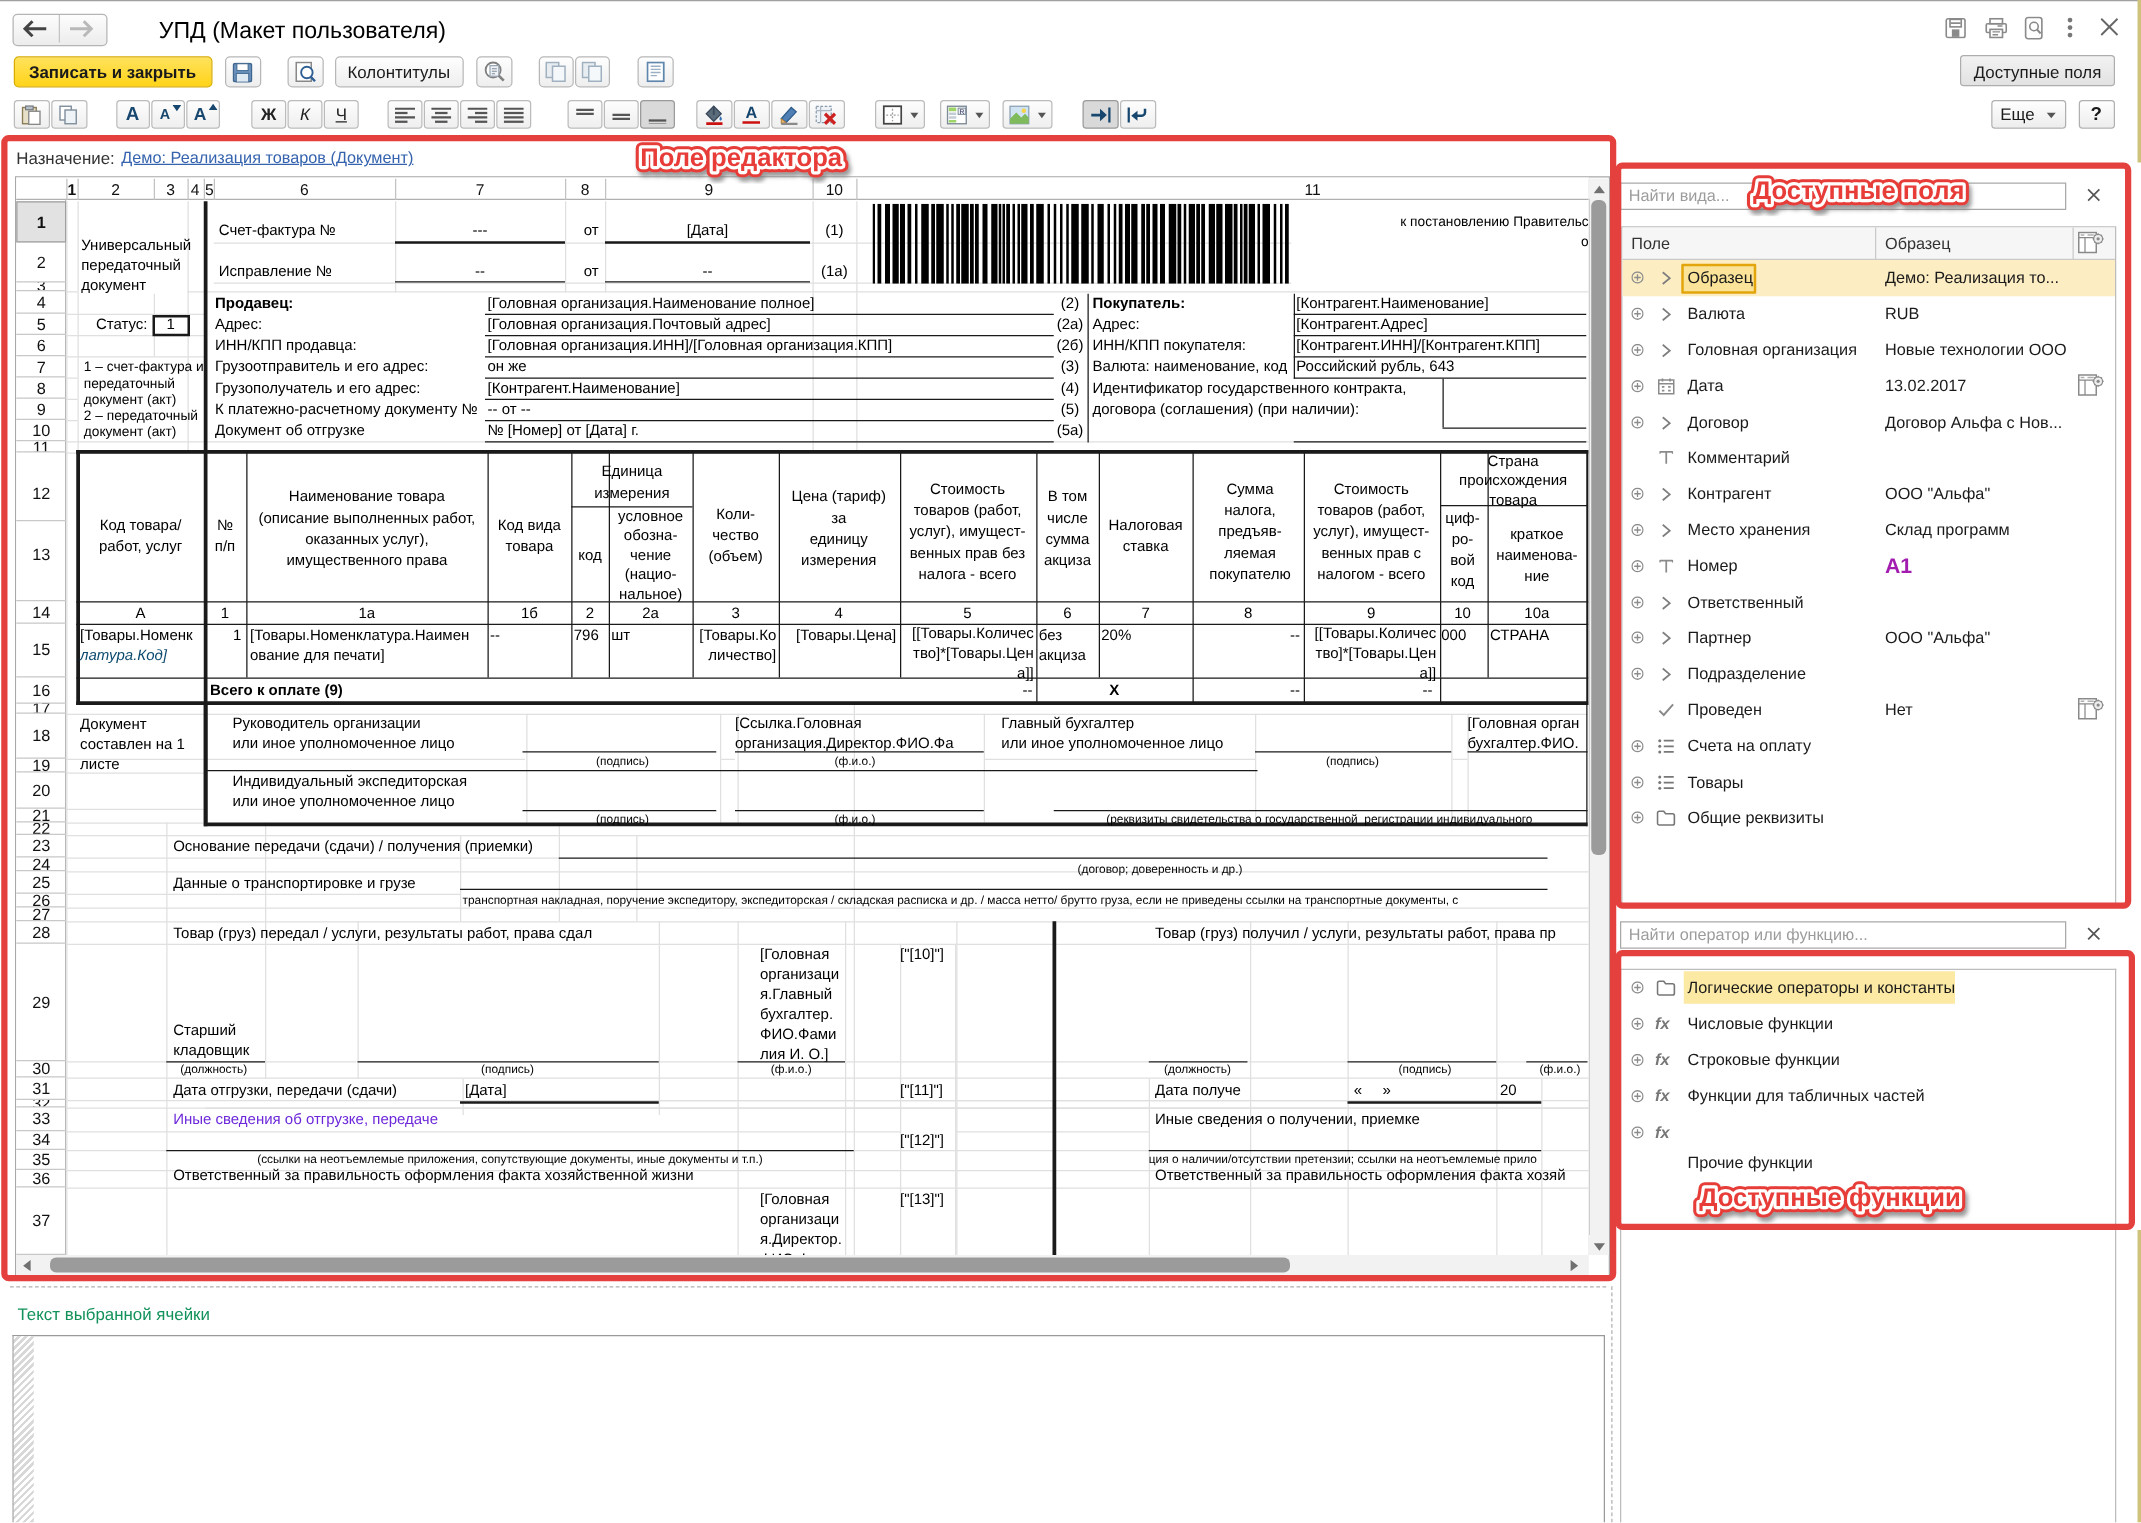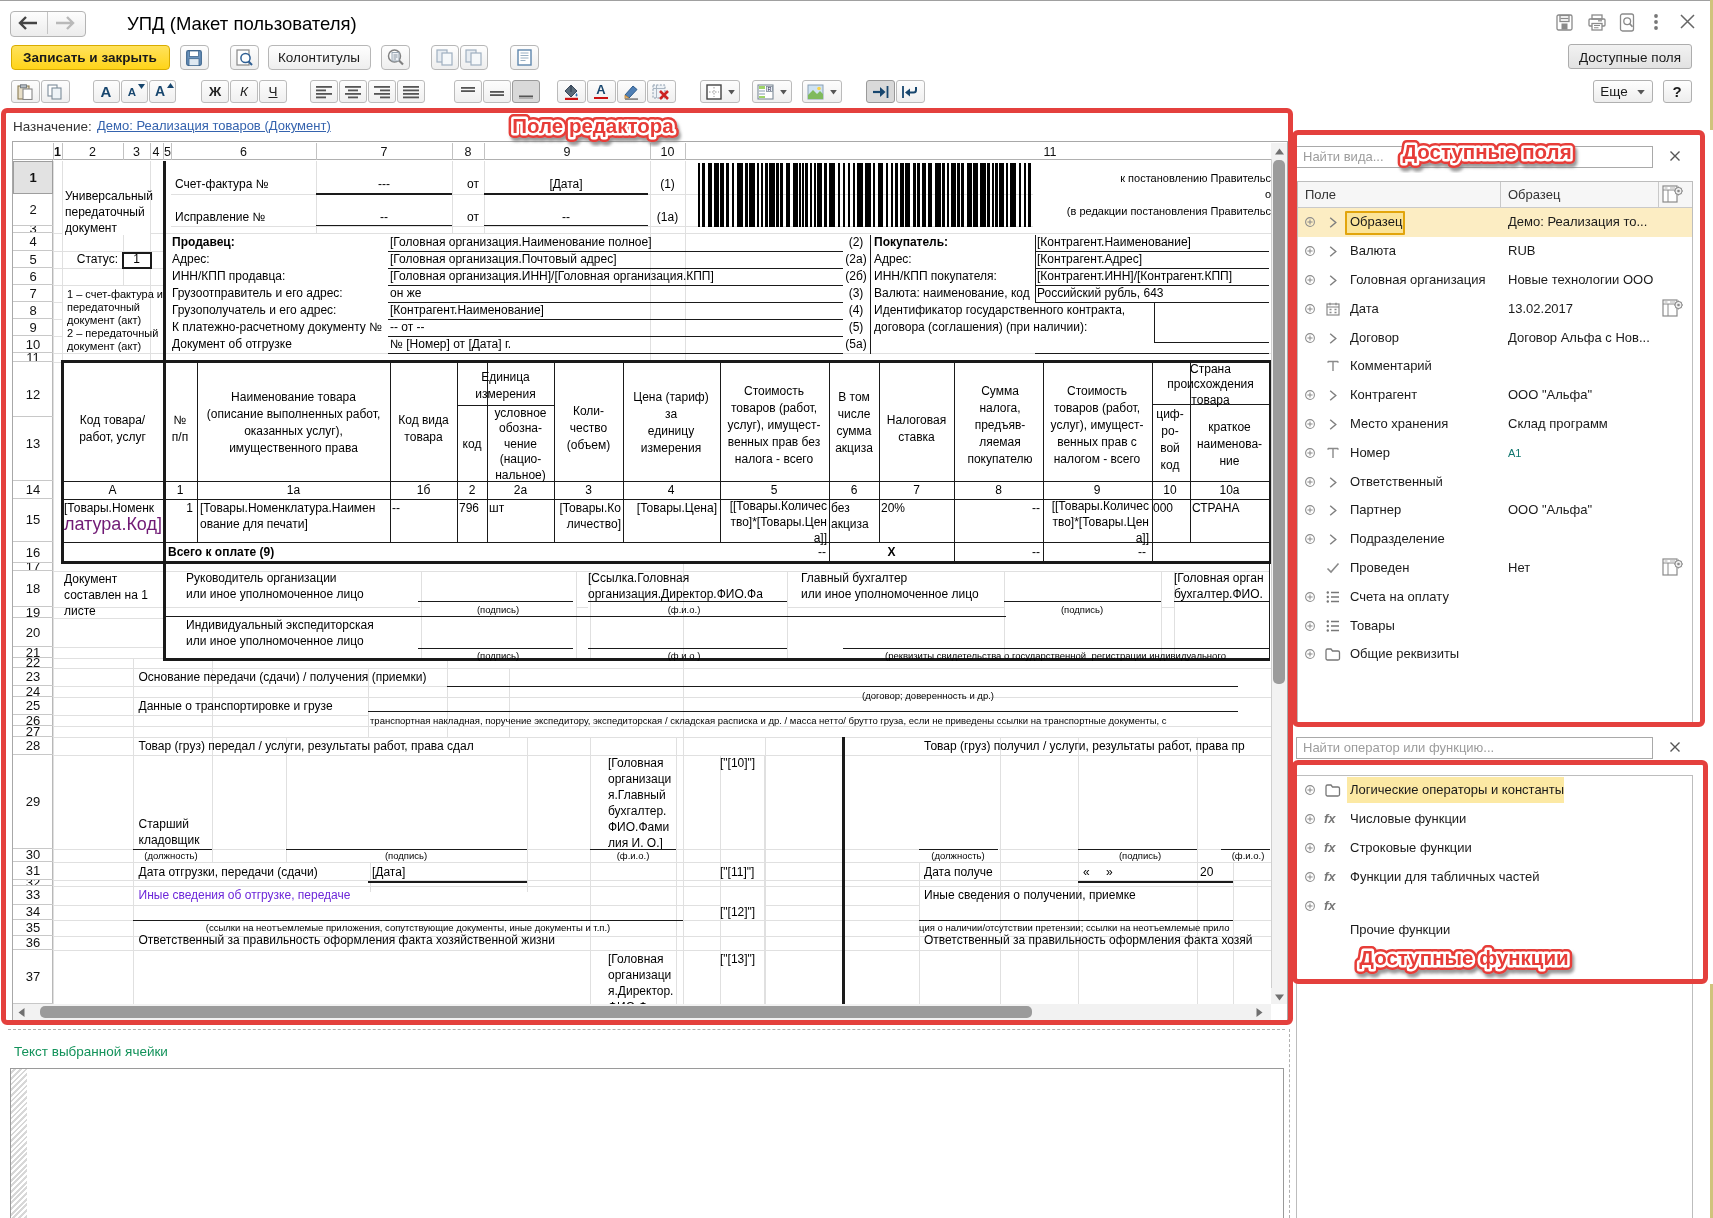--- a/index.html
+++ b/index.html
@@ -387,21 +387,20 @@
 <div style="position:absolute;top:17.0px;font-size:12px;line-height:15px;font-weight:400;color:#000;white-space:pre;left:614.5px;transform:translateX(-50%);">(1)</div>
 <div style="position:absolute;top:49.5px;font-size:12px;line-height:15px;font-weight:400;color:#000;white-space:pre;left:122px;">Исправление №</div>
 <div style="position:absolute;top:49.5px;font-size:12px;line-height:15px;font-weight:400;color:#000;white-space:pre;left:331px;transform:translateX(-50%);">--</div>
 <div style="position:absolute;left:263px;top:64.5px;width:136px;height:1.5px;background:#1a1a1a;"></div>
 <div style="position:absolute;top:49.5px;font-size:12px;line-height:15px;font-weight:400;color:#000;white-space:pre;left:414px;">от</div>
 <div style="position:absolute;top:49.5px;font-size:12px;line-height:15px;font-weight:400;color:#000;white-space:pre;left:513px;transform:translateX(-50%);">--</div>
 <div style="position:absolute;left:431px;top:64.5px;width:164px;height:1.5px;background:#1a1a1a;"></div>
 <div style="position:absolute;top:49.5px;font-size:12px;line-height:15px;font-weight:400;color:#000;white-space:pre;left:614.5px;transform:translateX(-50%);">(1а)</div>
 <div style="position:absolute;top:11.0px;font-size:11px;line-height:14px;font-weight:400;color:#000;white-space:pre;left:0;width:1218px;text-align:right;">к постановлению Правительс</div>
 <div style="position:absolute;top:27.0px;font-size:11px;line-height:14px;font-weight:400;color:#000;white-space:pre;left:0;width:1218px;text-align:right;">о</div>
-<div style="position:absolute;top:44.0px;font-size:11px;line-height:14px;font-weight:400;color:#000;white-space:pre;left:0;width:1218px;text-align:right;">(в редакции постановления Правительс</div>
 <div style="position:absolute;top:75.0px;font-size:12px;line-height:15px;font-weight:700;color:#000;white-space:pre;left:119px;">Продавец:</div>
 <div style="position:absolute;top:75.0px;font-size:12px;line-height:15px;font-weight:400;color:#000;white-space:pre;left:337px;">[Головная организация.Наименование полное]</div>
 <div style="position:absolute;left:335px;top:90.5px;width:455px;height:1px;background:#1a1a1a;"></div>
 <div style="position:absolute;top:75.0px;font-size:12px;line-height:15px;font-weight:400;color:#000;white-space:pre;left:803px;transform:translateX(-50%);">(2)</div>
 <div style="position:absolute;top:75.0px;font-size:12px;line-height:15px;font-weight:700;color:#000;white-space:pre;left:821px;">Покупатель:</div>
 <div style="position:absolute;top:75.0px;font-size:12px;line-height:15px;font-weight:400;color:#000;white-space:pre;left:984px;">[Контрагент.Наименование]</div>
 <div style="position:absolute;left:982px;top:90.5px;width:234px;height:1px;background:#1a1a1a;"></div>
 <div style="position:absolute;top:92.0px;font-size:12px;line-height:15px;font-weight:400;color:#000;white-space:pre;left:119px;">Адрес:</div>
 <div style="position:absolute;top:92.0px;font-size:12px;line-height:15px;font-weight:400;color:#000;white-space:pre;left:337px;">[Головная организация.Почтовый адрес]</div>
 <div style="position:absolute;left:335px;top:107.5px;width:455px;height:1px;background:#1a1a1a;"></div>
@@ -619,21 +618,21 @@
 <div style="position:absolute;top:322.5px;font-size:12px;line-height:15px;font-weight:400;color:#000;white-space:pre;left:535.5px;transform:translateX(-50%);">3</div>
 <div style="position:absolute;top:322.5px;font-size:12px;line-height:15px;font-weight:400;color:#000;white-space:pre;left:618px;transform:translateX(-50%);">4</div>
 <div style="position:absolute;top:322.5px;font-size:12px;line-height:15px;font-weight:400;color:#000;white-space:pre;left:721px;transform:translateX(-50%);">5</div>
 <div style="position:absolute;top:322.5px;font-size:12px;line-height:15px;font-weight:400;color:#000;white-space:pre;left:801px;transform:translateX(-50%);">6</div>
 <div style="position:absolute;top:322.5px;font-size:12px;line-height:15px;font-weight:400;color:#000;white-space:pre;left:863.5px;transform:translateX(-50%);">7</div>
 <div style="position:absolute;top:322.5px;font-size:12px;line-height:15px;font-weight:400;color:#000;white-space:pre;left:945.5px;transform:translateX(-50%);">8</div>
 <div style="position:absolute;top:322.5px;font-size:12px;line-height:15px;font-weight:400;color:#000;white-space:pre;left:1044px;transform:translateX(-50%);">9</div>
 <div style="position:absolute;top:322.5px;font-size:12px;line-height:15px;font-weight:400;color:#000;white-space:pre;left:1117px;transform:translateX(-50%);">10</div>
 <div style="position:absolute;top:322.5px;font-size:12px;line-height:15px;font-weight:400;color:#000;white-space:pre;left:1176.5px;transform:translateX(-50%);">10а</div>
 <div style="position:absolute;top:340.5px;font-size:12px;line-height:15px;font-weight:400;color:#000;white-space:pre;left:11px;">[Товары.Номенк</div>
-<div style="position:absolute;top:356.5px;font-size:18px;line-height:15px;font-weight:400;color:#701a75;white-space:pre;left:11px;">латура.Код]</div>
+<div style="position:absolute;top:356.5px;font-size:12px;line-height:15px;font-weight:400;color:#0c4a6e;white-space:pre;left:11px;font-style:italic;">латура.Код]</div>
 <div style="position:absolute;top:340.5px;font-size:12px;line-height:15px;font-weight:400;color:#000;white-space:pre;left:0;width:140px;text-align:right;">1</div>
 <div style="position:absolute;top:340.5px;font-size:12px;line-height:15px;font-weight:400;color:#000;white-space:pre;left:147px;">[Товары.Номенклатура.Наимен</div>
 <div style="position:absolute;top:356.5px;font-size:12px;line-height:15px;font-weight:400;color:#000;white-space:pre;left:147px;">ование для печати]</div>
 <div style="position:absolute;top:340.5px;font-size:12px;line-height:15px;font-weight:400;color:#000;white-space:pre;left:339px;">--</div>
 <div style="position:absolute;top:340.5px;font-size:12px;line-height:15px;font-weight:400;color:#000;white-space:pre;left:406px;">796</div>
 <div style="position:absolute;top:340.5px;font-size:12px;line-height:15px;font-weight:400;color:#000;white-space:pre;left:436px;">шт</div>
 <div style="position:absolute;top:340.5px;font-size:12px;line-height:15px;font-weight:400;color:#000;white-space:pre;left:0;width:568px;text-align:right;">[Товары.Ко</div>
 <div style="position:absolute;top:340.5px;font-size:12px;line-height:15px;font-weight:400;color:#000;white-space:pre;left:0;width:664px;text-align:right;">[Товары.Цена]</div>
 <div style="position:absolute;top:356.5px;font-size:12px;line-height:15px;font-weight:400;color:#000;white-space:pre;left:0;width:568px;text-align:right;">личество]</div>
 <div style="position:absolute;top:338.5px;font-size:12px;line-height:15px;font-weight:400;color:#000;white-space:pre;left:0;width:774px;text-align:right;">[[Товары.Количес</div>
@@ -857,21 +856,21 @@
 <div style="top:416.0px;font-size:13px;line-height:16px;font-weight:400;color:#1a1a1a;white-space:pre;left:1508px;">Склад программ</div>
 <svg style="position:absolute;left:1305px;top:447.79999999999995px" width="10" height="10" viewBox="0 0 10 10">
     <circle cx="5" cy="5" r="4.4" fill="none" stroke="#8c8c8c" stroke-width="1.05"></circle>
     <path d="M5 2.4 v5.2 M2.4 5 h5.2" stroke="#8c8c8c" stroke-width="1.05"></path>
   </svg>
 <svg style="position:absolute;left:1327px;top:446.79999999999995px" width="12" height="12" viewBox="0 0 12 12" stroke="#8a8a8a" stroke-width="1.4" fill="none">
     <path d="M1 1.5 h10 M6 1.5 v9.5"></path>
     <path d="M1 1 v2 M11 1 v2" stroke-width="1"></path>
   </svg>
 <div style="top:444.8px;font-size:13px;line-height:16px;font-weight:400;color:#1a1a1a;white-space:pre;left:1350px;">Номер</div>
-<div style="top:444.8px;font-size:11px;line-height:16px;font-weight:400;color:#0f766e;white-space:pre;left:1508px;">А1</div>
+<div style="top:444.8px;font-size:17px;line-height:16px;font-weight:700;color:#a21caf;white-space:pre;left:1508px;">А1</div>
 <svg style="position:absolute;left:1305px;top:476.59999999999997px" width="10" height="10" viewBox="0 0 10 10">
     <circle cx="5" cy="5" r="4.4" fill="none" stroke="#8c8c8c" stroke-width="1.05"></circle>
     <path d="M5 2.4 v5.2 M2.4 5 h5.2" stroke="#8c8c8c" stroke-width="1.05"></path>
   </svg>
 <svg style="position:absolute;left:1329px;top:476.59999999999997px" width="8" height="11" viewBox="0 0 8 11" fill="none" stroke="#7e7e7e" stroke-width="1.4">
     <path d="M1.2 0.8 L6.8 5.5 L1.2 10.2"></path>
   </svg>
 <div style="top:473.6px;font-size:13px;line-height:16px;font-weight:400;color:#1a1a1a;white-space:pre;left:1350px;">Ответственный</div>
 <svg style="position:absolute;left:1305px;top:505.4px" width="10" height="10" viewBox="0 0 10 10">
     <circle cx="5" cy="5" r="4.4" fill="none" stroke="#8c8c8c" stroke-width="1.05"></circle>

